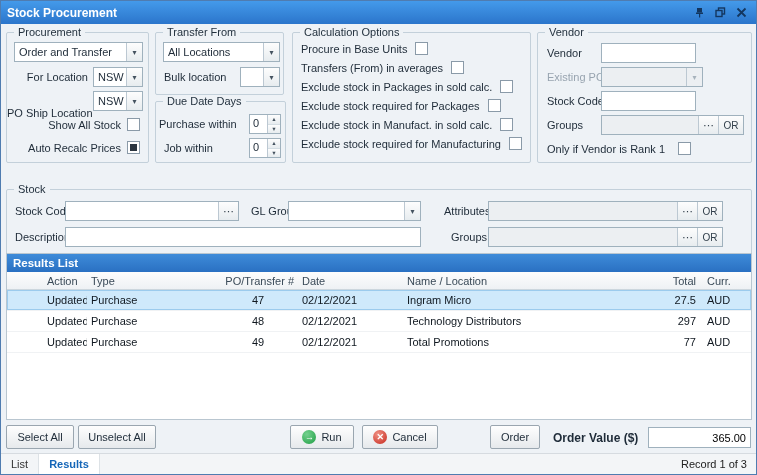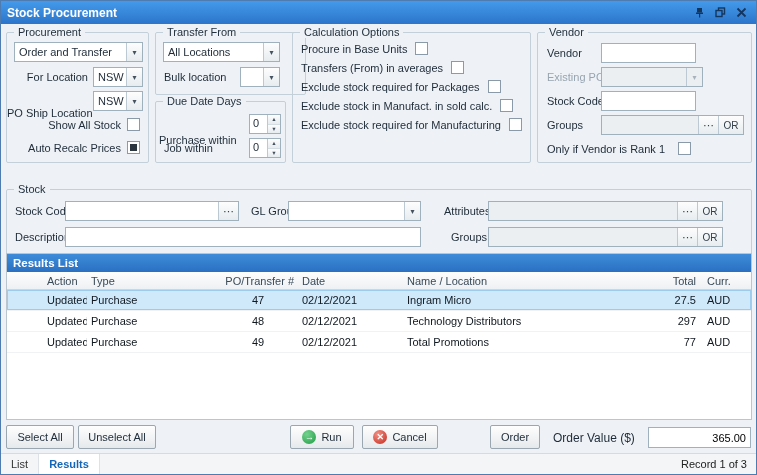--- a/index.html
+++ b/index.html
@@ -83,21 +83,21 @@
   .col-curr   { flex:1; padding-left:7px; }
 
   
   .btn { position:absolute; height:24px; border:1px solid #9aa6b0; border-radius:2px;
          background:linear-gradient(#fefefe,#e6e9ec); font:inherit; color:#1e2b38;
          display:flex; align-items:center; justify-content:center; gap:5px; padding:0 8px; cursor:default; }
   .icon-circle { width:14px; height:14px; border-radius:50%; display:flex; align-items:center;
                  justify-content:center; color:#fff; font-size:9px; font-weight:bold; line-height:1; }
   .run-icon { background:radial-gradient(circle at 35% 30%, #74d18e, #1f9e44); }
   .cancel-icon { background:radial-gradient(circle at 35% 30%, #f09084, #c6281c); }
-  .ov-label { position:absolute; font-weight:normal; font-size:12px; }
+  .ov-label { position:absolute; font-weight:bold; font-size:12px; }
   .value-input { position:absolute; height:21px; border:1px solid #9fb1bd; background:#fff;
                  font:inherit; text-align:right; padding:0 4px; outline:none; }
 
   
   .statusbar { position:absolute; left:0; right:0; bottom:0; height:21px; background:#f3f5f7;
                border-top:1px solid #d6dbe0; display:flex; align-items:center; }
   .tab { height:100%; display:flex; align-items:center; padding:0 10px; color:#333;
          border-right:1px solid #dde2e6; cursor:default; }
   .tab.active { background:#ffffff; color:#1566b8; font-weight:bold; }
   .record { margin-left:auto; padding-right:9px; color:#222; }
@@ -152,40 +152,40 @@
       <span class="dd">
           <span>▾</span>
         </span>
     </div>
     <span class="label right" style="left:0; top:86px; width:114px;">Show All Stock</span>
     <span class="checkbox abs" style="left:120px; top:85px;"></span>
     <span class="label right" style="left:0; top:109px; width:114px;">Auto Recalc Prices</span>
     <span class="checkbox abs checked" style="left:120px; top:108px;"></span>
   </div>
 
-  <div class="group" style="left:154px; top:31px; width:151px; height:63px;">
+  <div class="group" style="left:154px; top:31px; width:129px; height:63px;">
     <span class="group-caption">Transfer From</span>
     <div class="combo" style="left:7px; top:9px; width:117px;">
       <span class="txt">All Locations</span>
       <span class="dd">
           <span>▾</span>
         </span>
     </div>
     <span class="label" style="left:8px; top:38px;">Bulk location</span>
     <div class="combo" style="left:84px; top:34px; width:40px;">
       <span class="txt"></span>
       <span class="dd">
           <span>▾</span>
         </span>
     </div>
   </div>
 
   <div class="group" style="left:154px; top:100px; width:131px; height:62px;">
     <span class="group-caption">Due Date Days</span>
-    <span class="label" style="left:3px; top:16px;margin-top:16px;">Purchase within</span>
+    <span class="label" style="left:3px; top:16px;">Purchase within</span>
     <div class="spinner" style="left:93px; top:12px;">
       <span class="spin-val">0</span>
       <span class="spin-btns">
         <span>▲</span>
         <span>▼</span>
       </span>
     </div>
     <span class="label" style="left:8px; top:40px;">Job within</span>
     <div class="spinner" style="left:93px; top:36px;">
       <span class="spin-val">0</span>
@@ -198,20 +198,24 @@
 
   <div class="group" style="left:291px; top:31px; width:239px; height:131px;">
     <span class="group-caption">Calculation Options</span>
     <div class="opt-col">
       <label class="opt-row">
         <span>Procure in Base Units</span>
         <span class="checkbox inline"></span>
       </label>
       <label class="opt-row">
         <span>Transfers (From) in averages</span>
+        <span class="checkbox inline"></span>
+      </label>
+      <label class="opt-row">
+        <span>Exclude stock in Packages in sold calc.</span>
         <span class="checkbox inline"></span>
       </label>
       <label class="opt-row">
         <span>Exclude stock required for Packages</span>
         <span class="checkbox inline"></span>
       </label>
       <label class="opt-row">
         <span>Exclude stock in Manufact. in sold calc.</span>
         <span class="checkbox inline"></span>
       </label>

